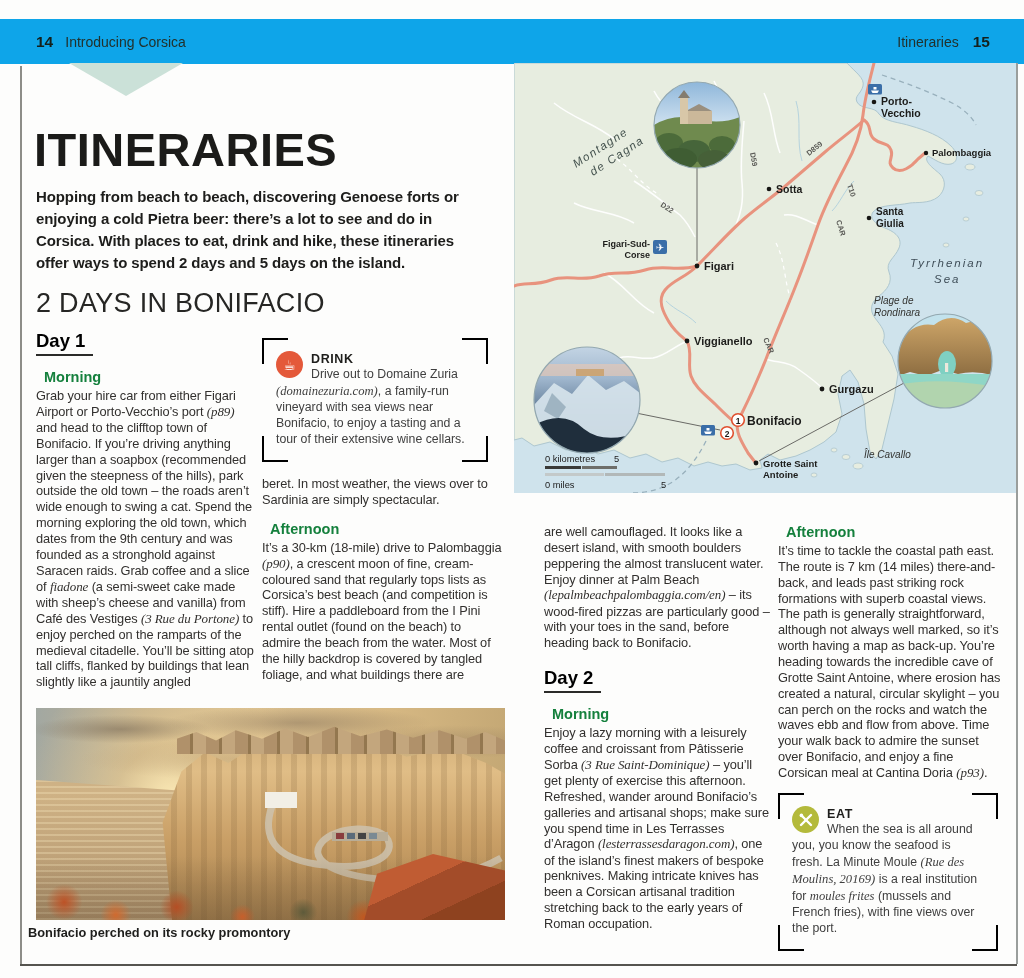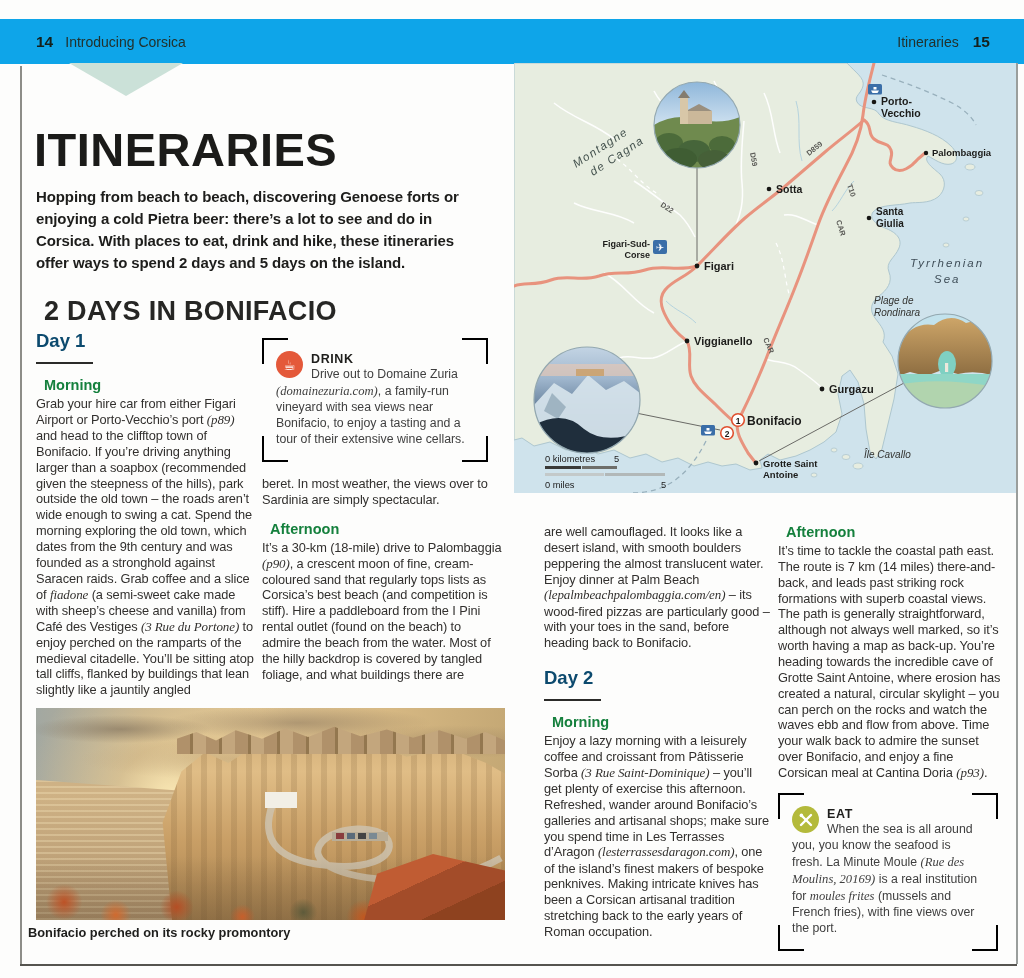--- a/index.html
+++ b/index.html
@@ -9,22 +9,22 @@
   .band{left:0;top:19px;width:1024px;height:45px;background:#0ea5e9;}
   .band-inner{position:absolute;left:36px;right:34px;top:0;height:100%;display:flex;align-items:center;}
   .pnum{font-size:15.5px;font-weight:bold;color:#14201c;}
   .ptitle{font-size:14px;color:#22312c;margin-left:12px;}
   .band-right{margin-left:auto;display:flex;align-items:center;}
   .band-right .ptitle{margin-right:14px;margin-left:0;}
   .chev{left:69px;top:63px;width:0;height:0;border-left:57px solid transparent;border-right:57px solid transparent;border-top:33px solid #cbe1d8;}
   
   .title{left:34px;top:122px;margin:0;font-size:47px;font-weight:800;letter-spacing:.5px;color:#1b1b19;font-family:"Liberation Sans",sans-serif;}
   .intro{left:36px;top:186px;width:446px;margin:0;font-size:15px;font-weight:bold;line-height:1.47;color:#1d1d1b;letter-spacing:-.1px;}
-  .sec{left:36px;top:288px;margin:8px;font-size:27px;font-weight:700;letter-spacing:.3px;color:#262624;}
-  .day{display:inline-block;font-size:18.5px;font-weight:bold;color:#0c4a6e;border-bottom:2.5px solid #2b2b29;padding-bottom:10px;padding-right:8px;}
+  .sec{left:36px;top:288px;margin:0;font-size:27px;font-weight:400;letter-spacing:.3px;color:#262624;}
+  .day{display:inline-block;font-size:18.5px;font-weight:bold;color:#000000;border-bottom:2.5px solid #2b2b29;padding-bottom:2px;padding-right:8px;}
   .sub{font-size:14.5px;font-weight:bold;color:#15803d;margin:13px 0 3px 8px;}
   .bt{margin:0;font-size:12.8px;line-height:1.24;color:#32302e;letter-spacing:-.1px;}
   .bt i{font-family:"Liberation Serif",serif;font-size:13px;}
   .col1{left:36px;top:330px;width:218px;}
   .col2{left:262px;top:338px;width:240px;}
   .col3{left:544px;top:524px;width:226px;}
   .col4{left:778px;top:524px;width:228px;}
   .col3 .day{margin-top:16px;}
   
   .callout{position:relative;padding:12px 14px 14px 14px;margin-bottom:14px;}

